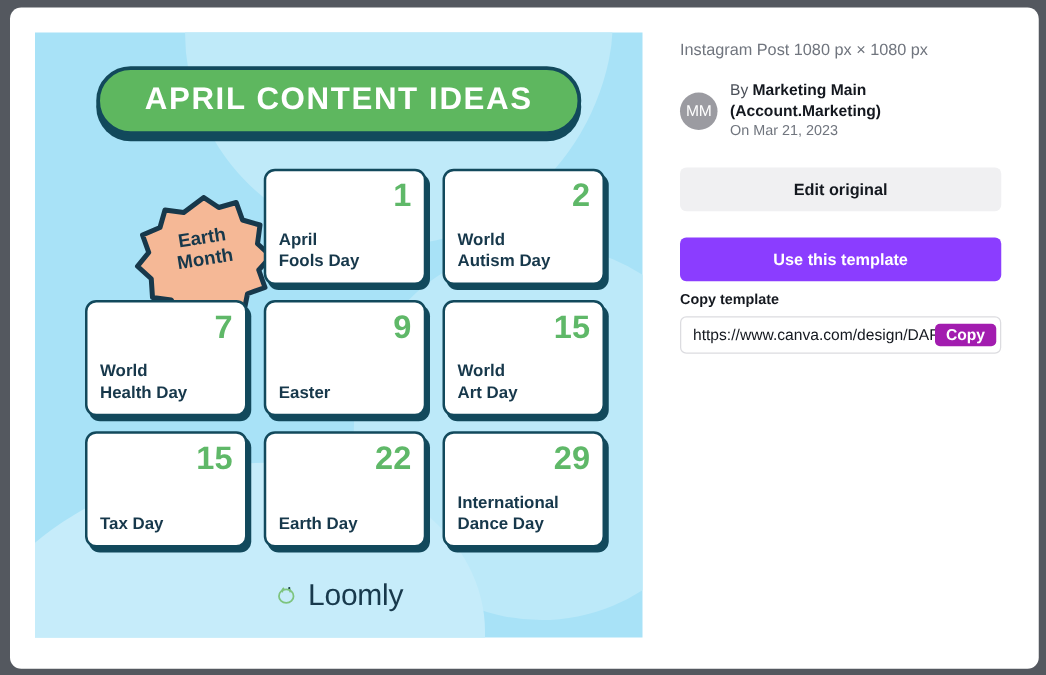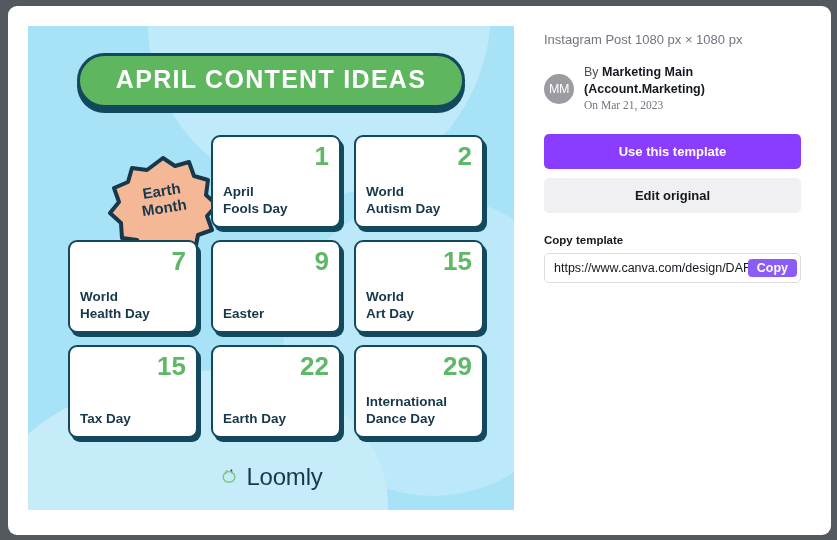--- a/index.html
+++ b/index.html
@@ -234,21 +234,20 @@
   }
   #byline-text { line-height: 1.36; }
   #byline-author {
     font-size: 12.5px;
     color: #4b5059;
   }
   #byline-author b { color: #14181f; }
   #byline-date {
     font-size: 11.5px;
     color: #70757e;
-    font-family: Liberation Serif, serif;
   }
 
   .action-button {
     display: block;
     width: 100%;
     border: none;
     border-radius: 5px;
     padding: 10px 0;
     font-size: 13px;
     font-weight: bold;
@@ -288,21 +287,21 @@
     outline: none;
     font-family: inherit;
     font-size: 12.5px;
     color: #14181f;
     background: transparent;
     min-width: 0;
     padding: 4px 0;
   }
   #copy-button {
     flex: none;
-    background: #8b5cf6;
+    background: #a21caf;
     color: #ffffff;
     border: none;
     border-radius: 4px;
     font-family: inherit;
     font-size: 12.5px;
     font-weight: bold;
     padding: 2px 9px;
     cursor: pointer;
   }
 </style>
@@ -399,23 +398,23 @@
     <div id="template-dimensions">Instagram Post 1080 px × 1080 px</div>
 
     <div id="byline">
       <div id="avatar">MM</div>
       <div id="byline-text">
         <div id="byline-author"><span>By </span><b>Marketing Main (Account.Marketing)</b></div>
         <div id="byline-date">On Mar 21, 2023</div>
       </div>
     </div>
 
+    <button class="action-button" id="edit-original-button">Edit original</button>
+
     <button class="action-button" id="use-template-button">Use this template</button>
-
-    <button class="action-button" id="edit-original-button">Edit original</button>
 
     <div id="share-label">Copy template</div>
 
     <div id="share-row">
       <input id="share-url" type="text" readonly="" value="https://www.canva.com/design/DAFd3G2OUbE" style="">
       <button id="copy-button">Copy</button>
     </div>
 
   </div>
 </div>

